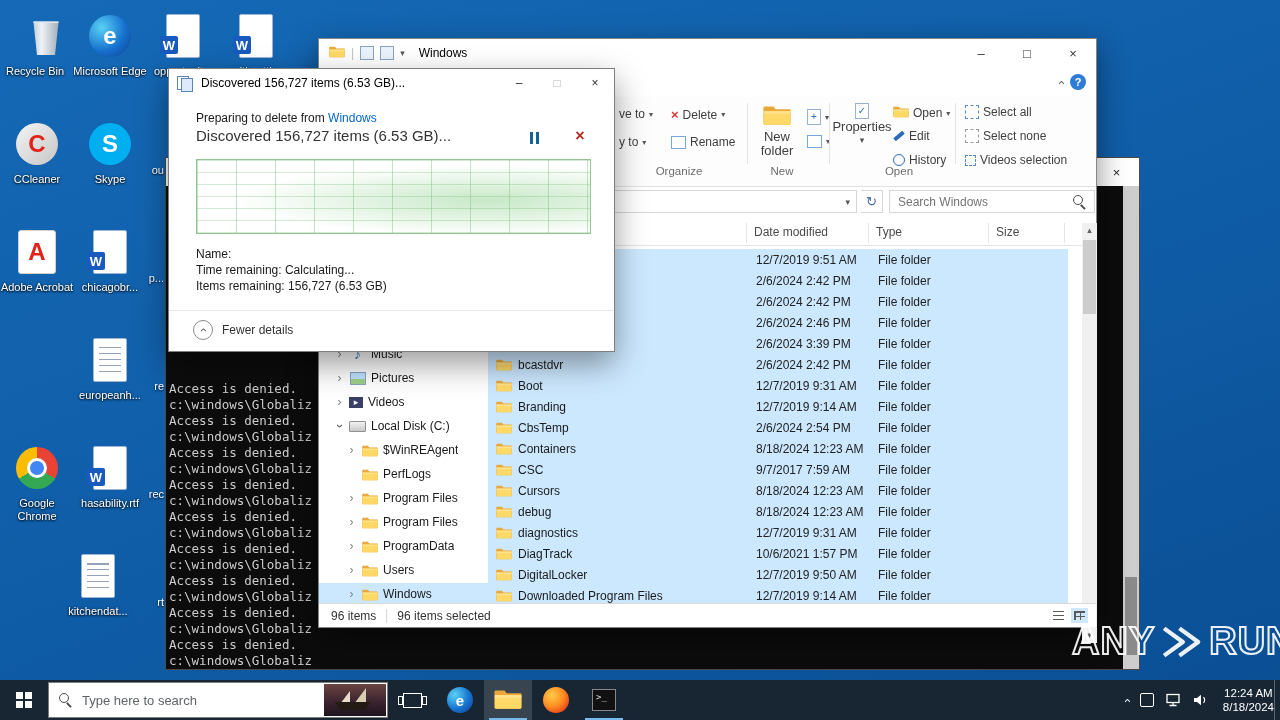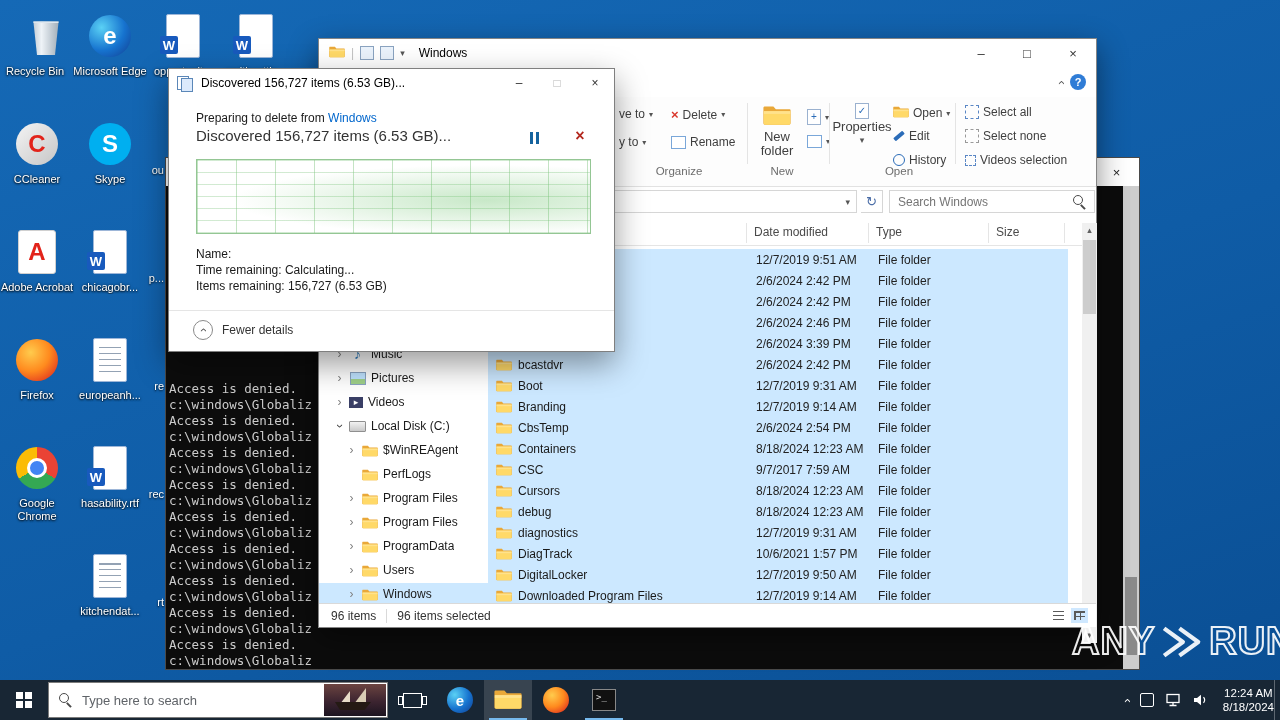--- a/index.html
+++ b/index.html
@@ -256,47 +256,41 @@
         <span class="dlabel">Adobe Acrobat</span>
       </div>
       <div class="dicon" style="left: 75px; top: 226px;">
         <span class="dart">
           <span class="page">
             <span class="wbadge">W</span>
           </span>
         </span>
         <span class="dlabel">chicagobr...</span>
       </div>
-      <div class="dicon" style="left: 2px; top: 334px;">
-        <span class="dart">
-          <span class="ball fx-ball"></span>
-        </span>
-        <span class="dlabel">Firefox</span>
-      </div>
       <div class="dicon" style="left: 75px; top: 334px;">
         <span class="dart">
           <span class="page lines"></span>
         </span>
         <span class="dlabel">europeanh...</span>
       </div>
       <div class="dicon" style="left: 2px; top: 442px;">
         <span class="dart">
           <span class="chrome-ball"></span>
         </span>
         <span class="dlabel">Google Chrome</span>
       </div>
       <div class="dicon" style="left: 75px; top: 442px;">
         <span class="dart">
           <span class="page">
             <span class="wbadge">W</span>
           </span>
         </span>
         <span class="dlabel">hasability.rtf</span>
       </div>
-      <div class="dicon" style="left: 75px; top: 550px;">
+      <div class="dicon" style="left: 63px; top: 550px;">
         <span class="dart">
           <span class="page lines"></span>
         </span>
         <span class="dlabel">kitchendat...</span>
       </div>
     </div>
   <div id="fragments">
       <span class="fragment" style="top: 164px;">ou</span>
       <span class="fragment" style="top: 272px;">p...</span>
       <span class="fragment" style="top: 380px;">re</span>

